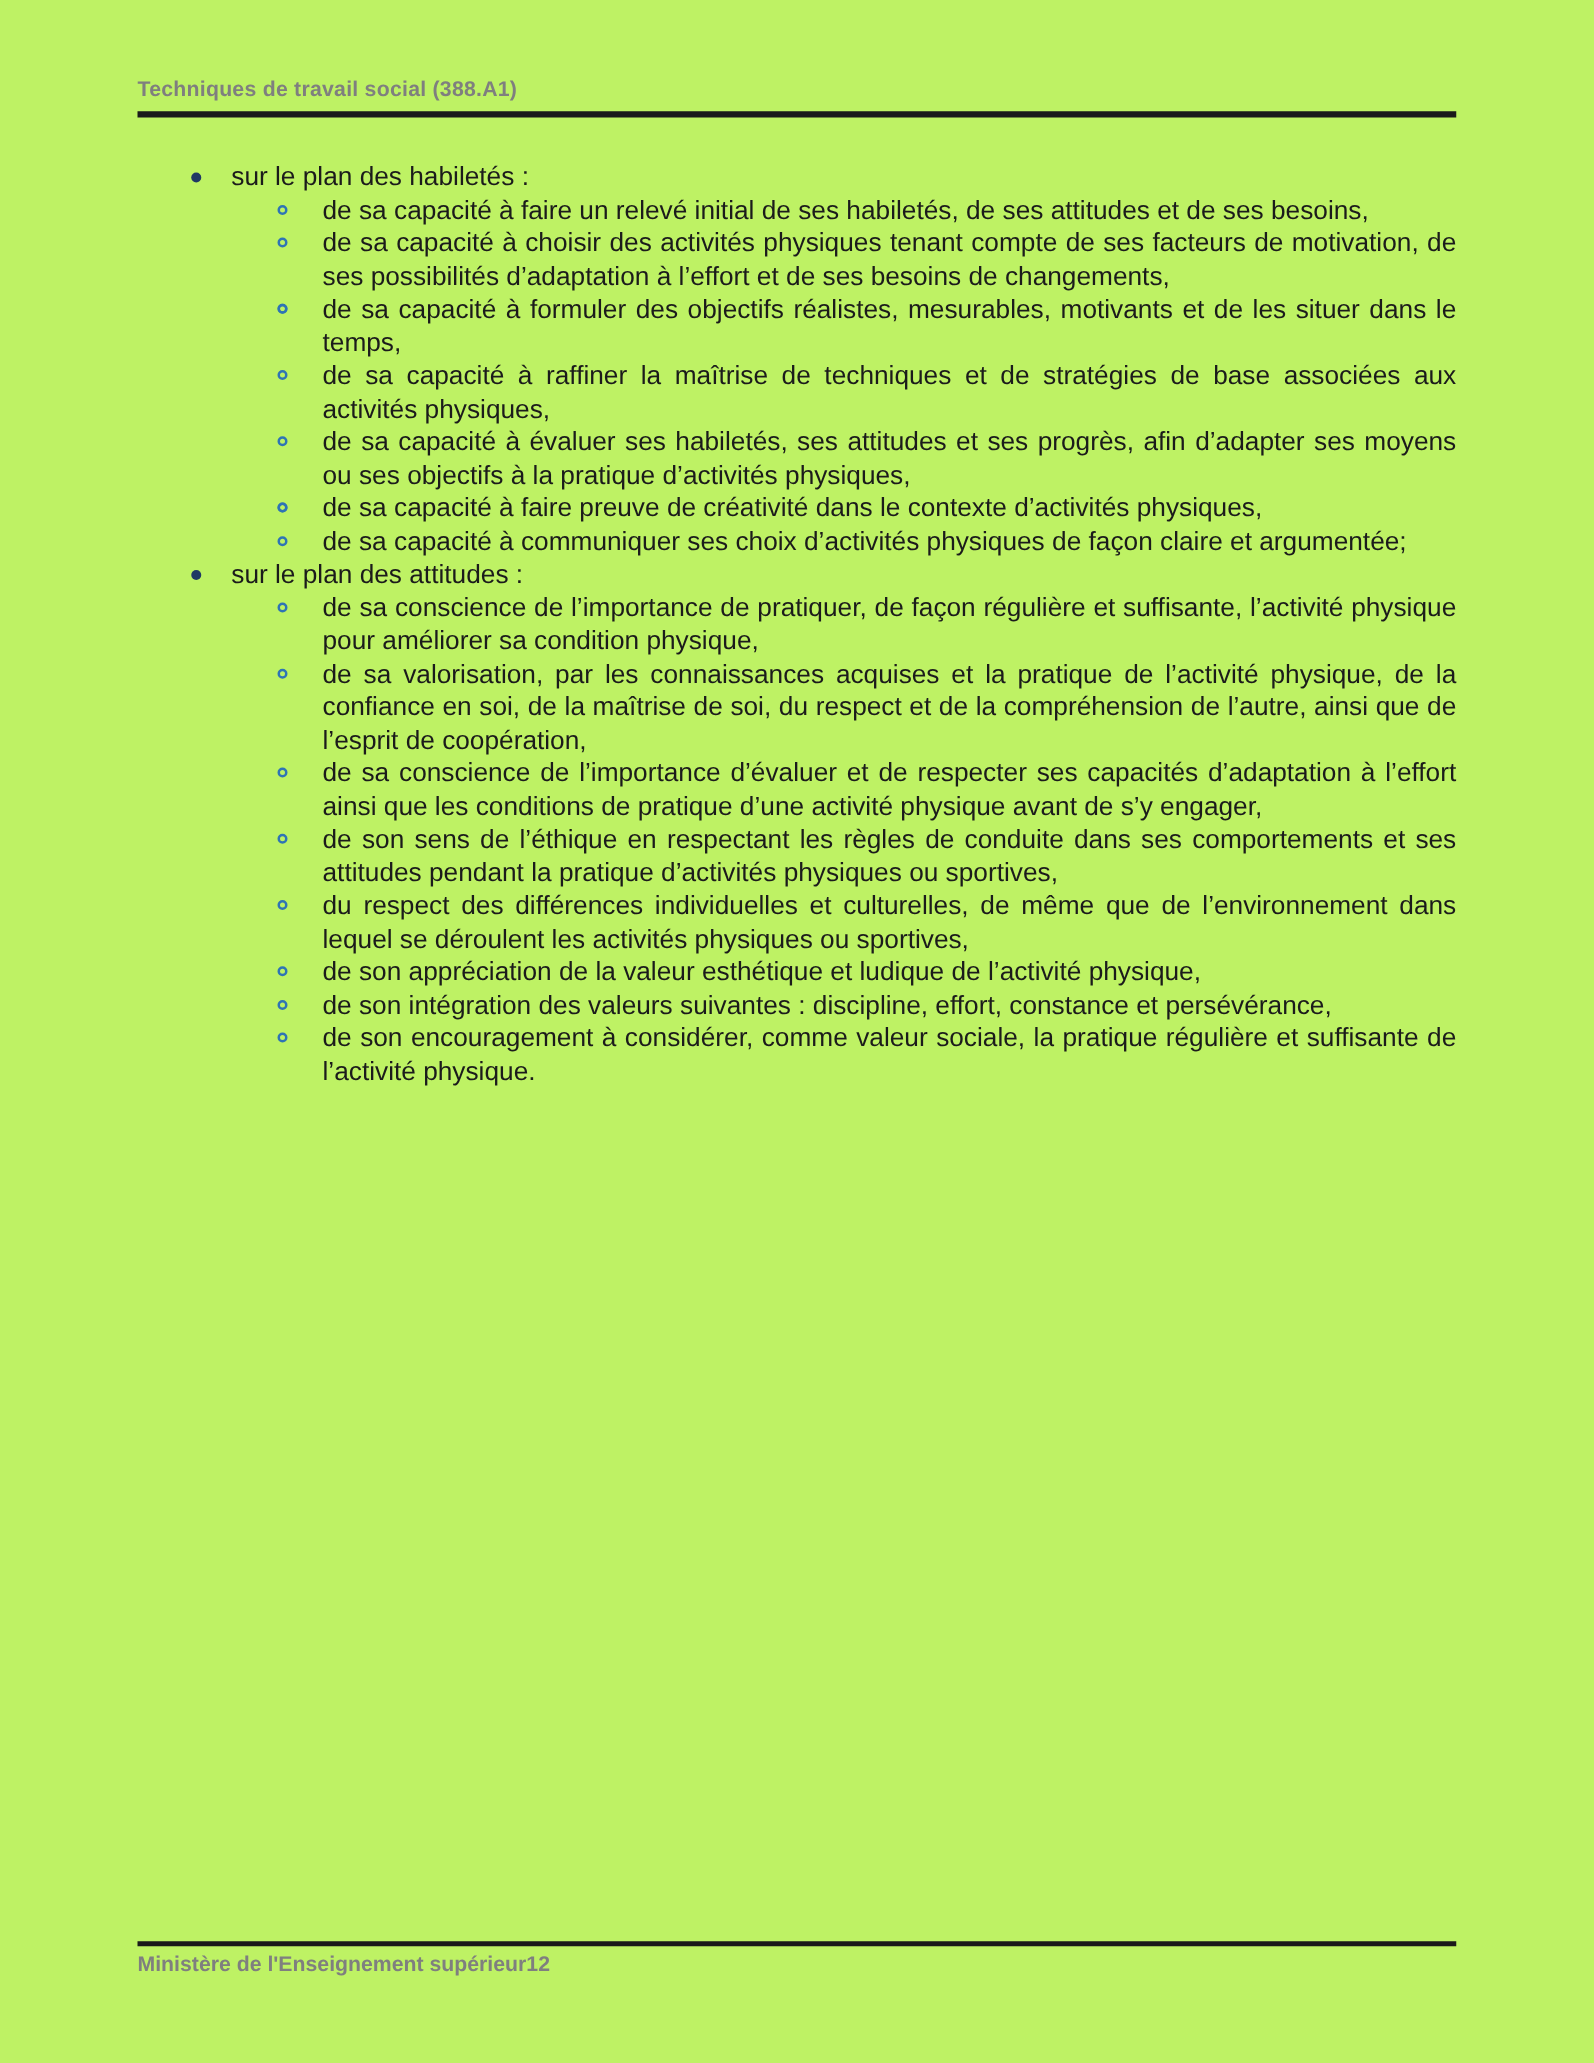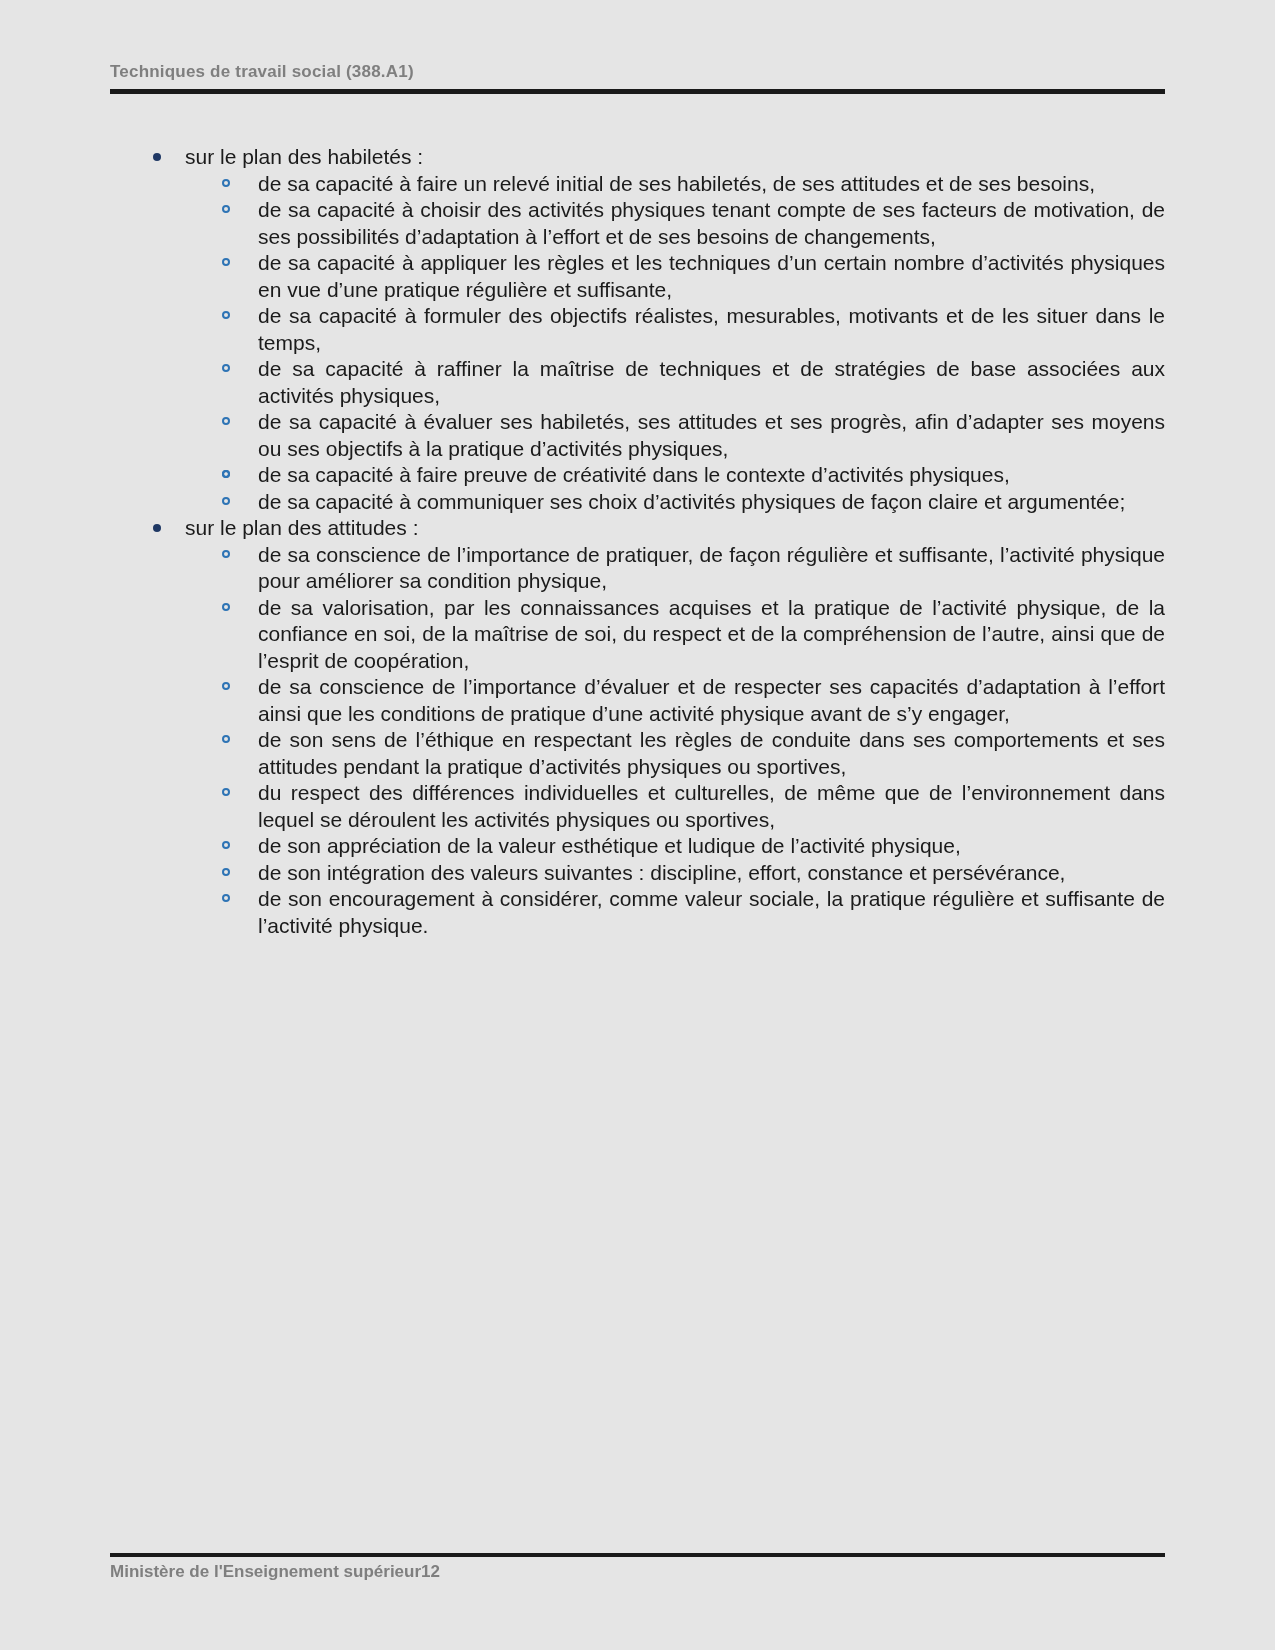--- a/index.html
+++ b/index.html
@@ -1,20 +1,20 @@
 <!DOCTYPE html>
 <html><head>
 <meta charset="utf-8">
 <style>
   html, body { margin: 0; padding: 0; background: #ffffff; }
   .page {
     position: relative;
     width: 1275px;
     height: 1650px;
-    background: #e5e5e5;
+    background: #bef264;
     font-family: "Liberation Sans", sans-serif;
     color: #1b1b1b;
     overflow: hidden;
   }
 
   
   .page-header {
     position: absolute;
     top: 62px;
     left: 110px;
@@ -28,21 +28,21 @@
     padding-bottom: 7px;
   }
   .header-rule {
     height: 5px;
     background: #1a1a1a;
   }
 
   
   .content {
     position: absolute;
-    top: 144px;
+    top: 129px;
     left: 110px;
     right: 110px;
     font-size: 21px;
     line-height: 26.5px;
   }
   .list-section + .list-section { }
 
   .l1-row {
     position: relative;
     padding-left: 75px;
@@ -115,21 +115,20 @@
         <div class="l2-row">
           <span class="l2-bullet" style="border-color: rgb(46, 116, 181);"></span>
           <span class="l2-text">de sa capacité à faire un relevé initial de ses habiletés, de ses attitudes et de ses besoins,</span>
         </div>
         <div class="l2-row">
           <span class="l2-bullet" style="border-color: rgb(46, 116, 181);"></span>
           <span class="l2-text">de sa capacité à choisir des activités physiques tenant compte de ses facteurs de motivation, de ses possibilités d’adaptation à l’effort et de ses besoins de changements,</span>
         </div>
         <div class="l2-row">
           <span class="l2-bullet" style="border-color: rgb(46, 116, 181);"></span>
-          <span class="l2-text">de sa capacité à appliquer les règles et les techniques d’un certain nombre d’activités physiques en vue d’une pratique régulière et suffisante,</span>
         </div>
         <div class="l2-row">
           <span class="l2-bullet" style="border-color: rgb(46, 116, 181);"></span>
           <span class="l2-text">de sa capacité à formuler des objectifs réalistes, mesurables, motivants et de les situer dans le temps,</span>
         </div>
         <div class="l2-row">
           <span class="l2-bullet" style="border-color: rgb(46, 116, 181);"></span>
           <span class="l2-text">de sa capacité à raffiner la maîtrise de techniques et de stratégies de base associées aux activités physiques,</span>
         </div>
         <div class="l2-row">

